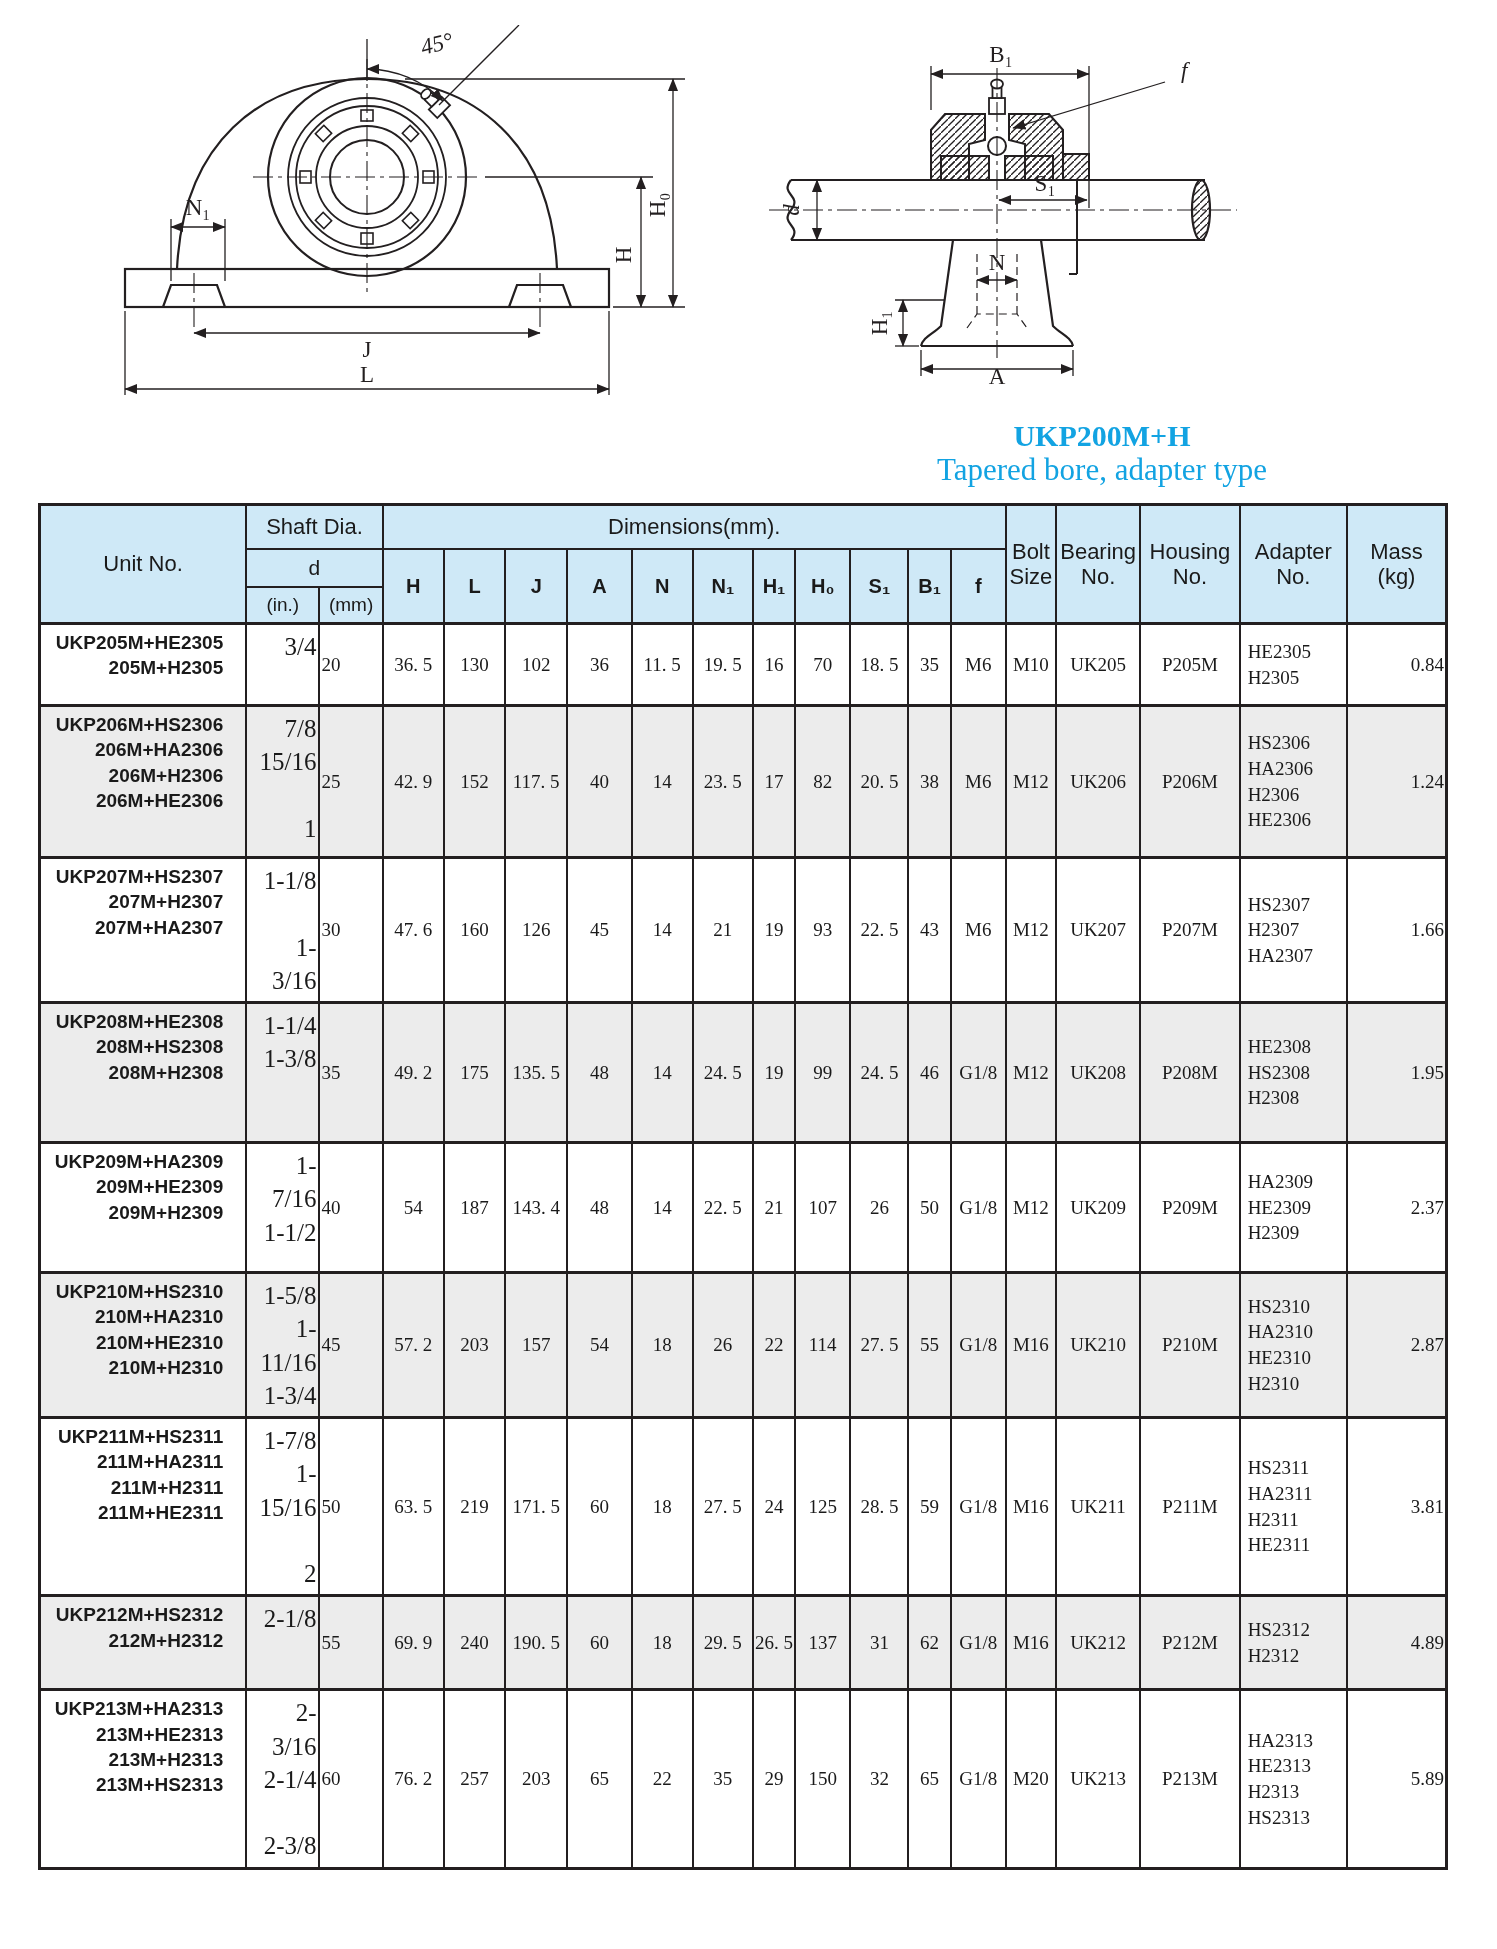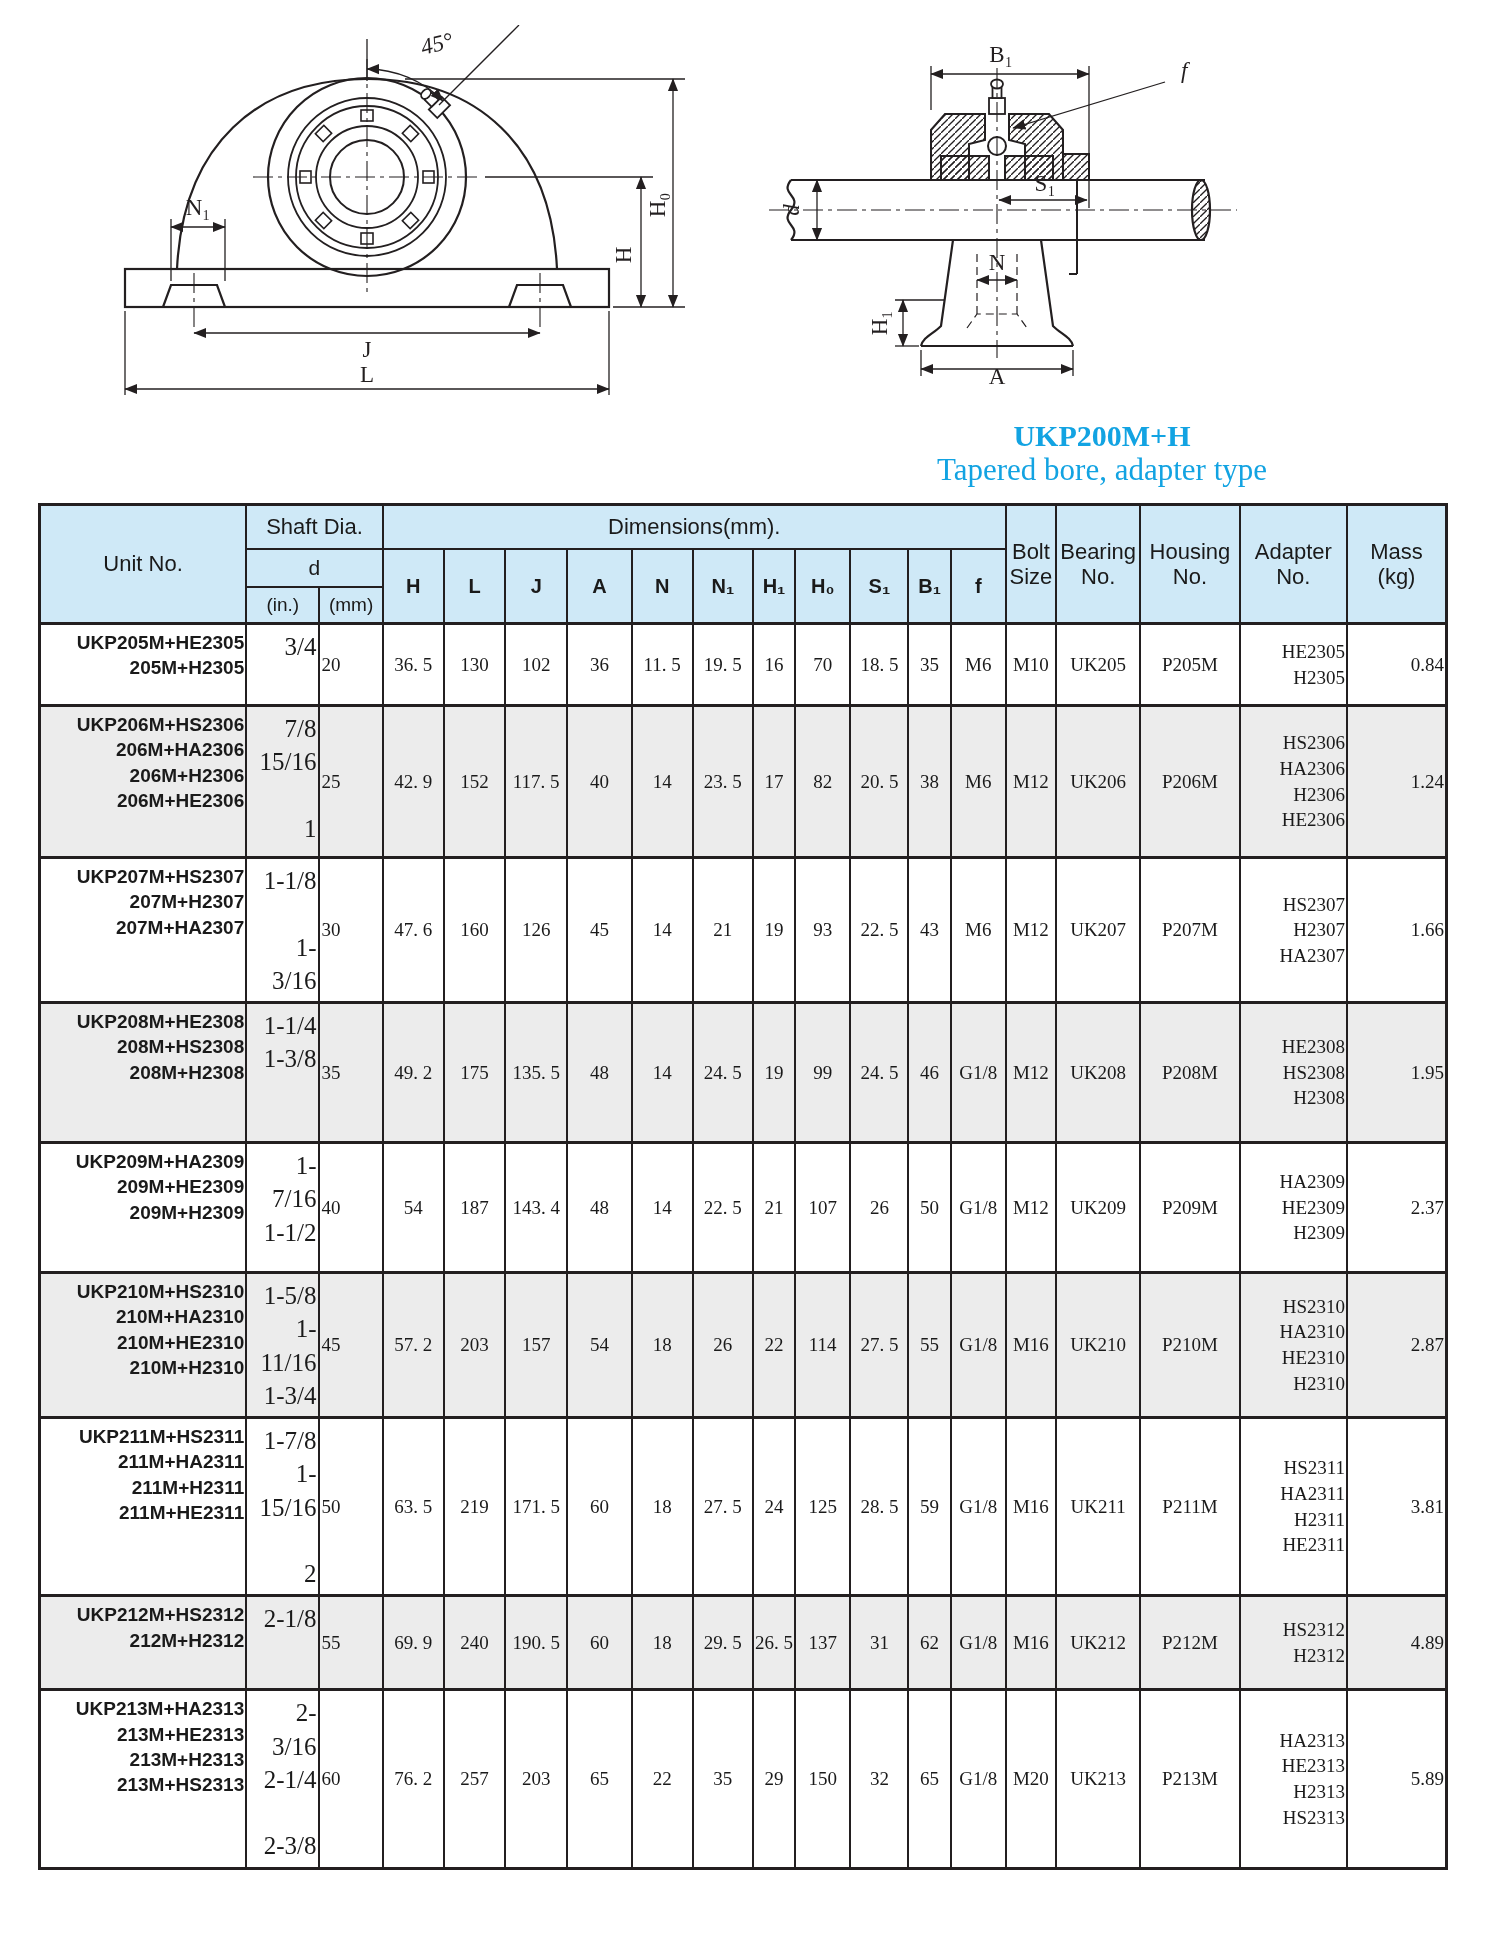--- a/index.html
+++ b/index.html
@@ -22,26 +22,26 @@
   thead{border-bottom:3px solid var(--line);}
   thead th{background:var(--headbg);font-weight:400;font-size:21px;color:var(--text);}
   thead tr.h1 th{height:40px;font-size:22px;}
   thead tr.h2 th{height:34px;font-weight:700;font-size:20px;}
   thead tr.h2 th.th-d{font-weight:400;font-size:21px;}
   thead tr.h3 th{height:32px;font-weight:400;font-size:19px;}
   thead th.pre{white-space:pre-line;line-height:1.15;}
   tbody tr{border-top:3px solid var(--line);}
   tbody tr.shaded td{background:var(--shade);}
   td.c-unit{font-family:"Liberation Sans","DejaVu Sans",sans-serif;font-weight:700;font-size:19px;
-            text-align:right;vertical-align:top;padding:5px 1px 4px 2px;white-space:pre-line;line-height:1.33;}
+            text-align:right;vertical-align:top;padding:5px 22px 4px 2px;white-space:pre-line;line-height:1.33;}
   td.c-in{font-family:Liberation Serif, serif;font-size:25px;text-align:right;
           vertical-align:top;padding:5px 2px 4px 4px;white-space:pre-line;line-height:1.33;}
   td.c-mm{font-family:"Liberation Serif","DejaVu Serif",serif;font-size:19px;text-align:left;vertical-align:middle;}
   td.c-num{font-family:"Liberation Serif","DejaVu Serif",serif;font-size:19px;text-align:center;vertical-align:middle;padding:0 1px;}
-  td.c-adapter{font-family:"Liberation Serif","DejaVu Serif",serif;font-size:19px;text-align:right;
+  td.c-adapter{font-family:"Liberation Serif","DejaVu Serif",serif;font-size:19px;text-align:left;
                vertical-align:middle;padding-left:7px;white-space:pre-line;line-height:1.35;}
   td.c-mass{font-family:"Liberation Serif","DejaVu Serif",serif;font-size:19px;text-align:right;vertical-align:middle;}
 </style>
 </head>
 <body>
 
 <div class="page">
 
   <svg class="fig fig-left" width="590" height="385" viewBox="0 0 590 385">
     <defs>

